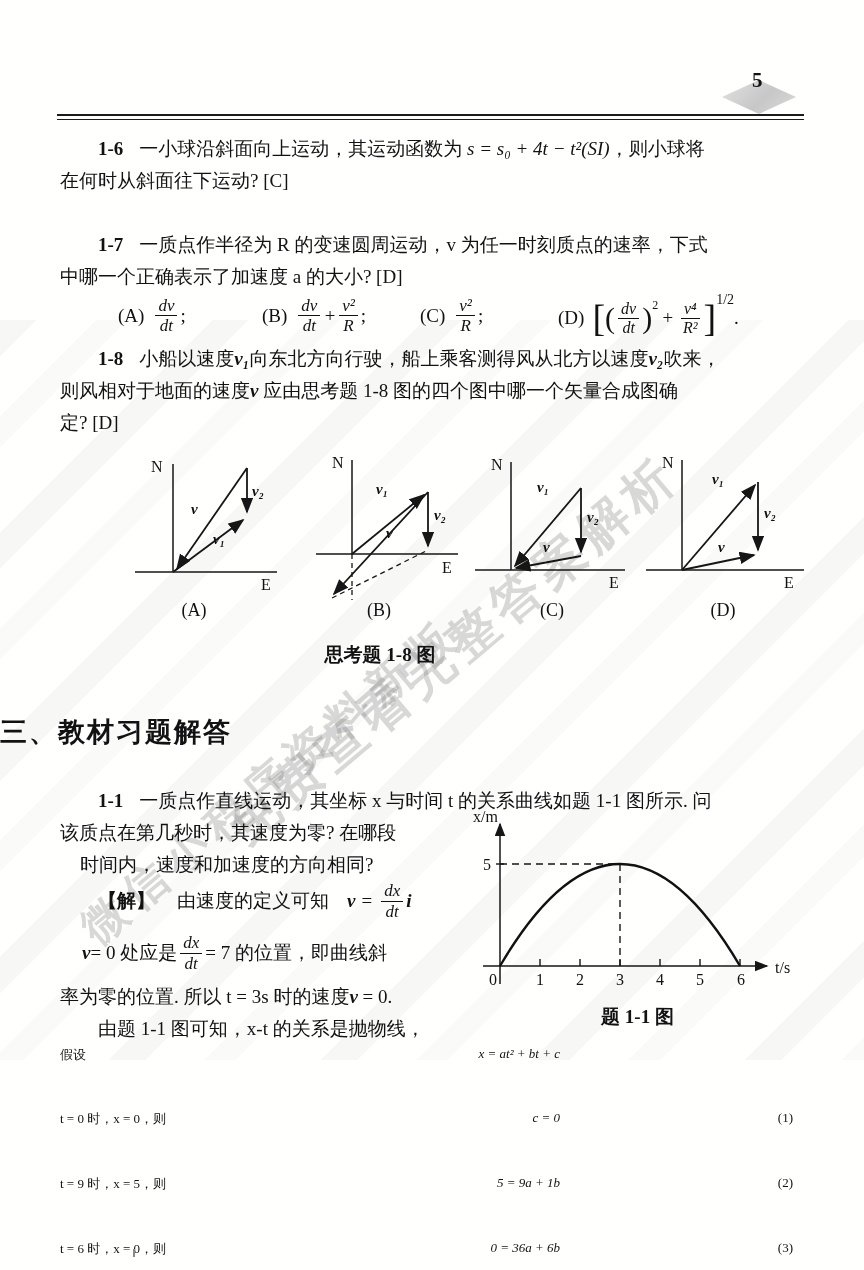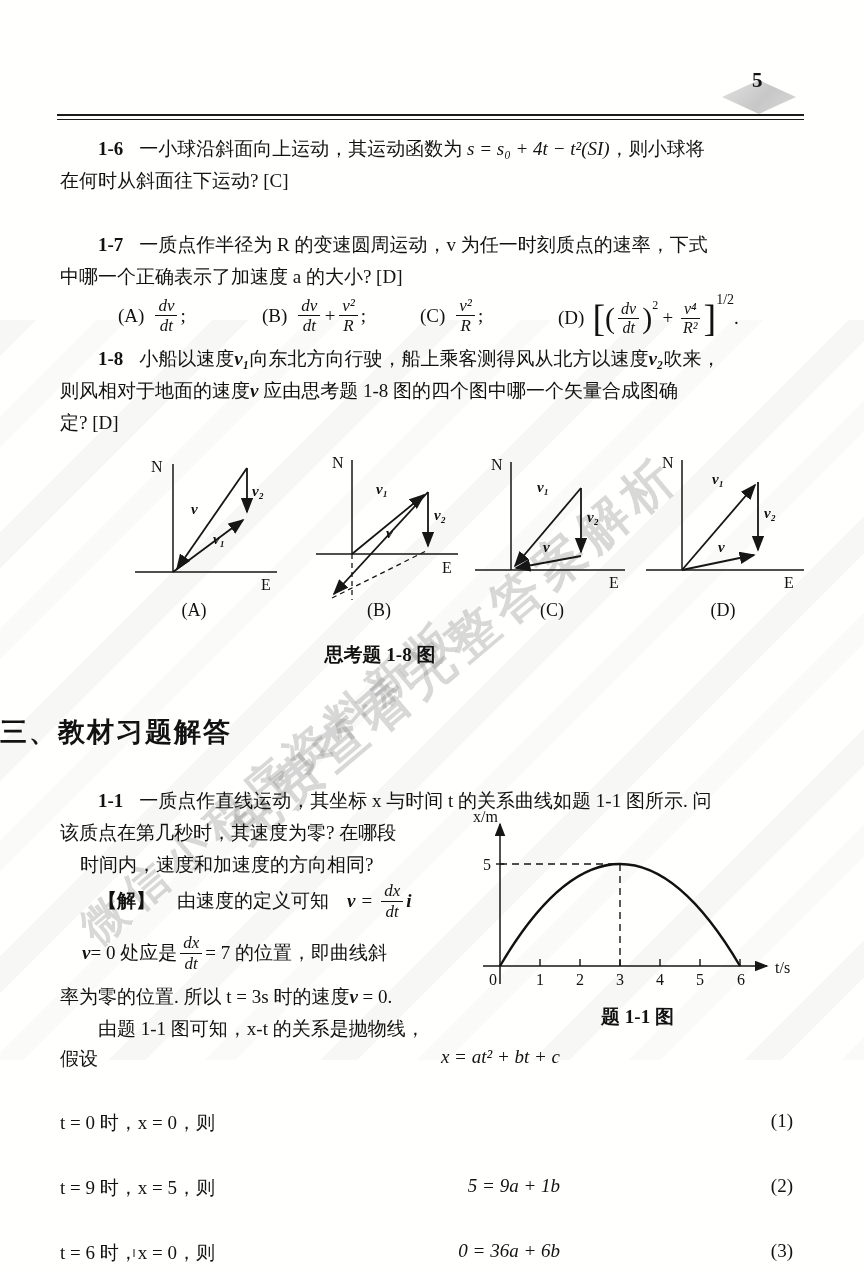--- a/index.html
+++ b/index.html
@@ -40,21 +40,21 @@
   svg text{font-family:"Liberation Serif",serif;fill:#121212}
   .axlab{font-size:16px}
   .vlab{font-size:15px;font-style:italic;font-weight:bold}
   .ax{stroke:#161616;stroke-width:1.5}
   .vec{stroke:#161616;stroke-width:1.8}
   .dash{stroke:#161616;stroke-width:1.3;stroke-dasharray:5 4}
   .plab{font-size:18px;text-align:center;width:178px}
   .capt{font-size:19px;text-align:center;font-weight:bold}
   
   .gtick{font-size:16px}
-  .eqrow{position:relative;width:745px;height:30px;font-size:19px}
+  .eqrow{position:relative;width:745px;height:30px;font-size:13px}
   .eqmid{position:absolute;left:280px;width:220px;text-align:right}
   .eqno{position:absolute;right:12px}
   .artifact{position:absolute;width:2px;height:8px;background:#8a8a8a}
 </style>
 </head>
 <body>
 
 <div id="page">
 
   <div class="bands"></div>
@@ -253,20 +253,21 @@
 
   <div class="abs cn indent" style="left:60px;top:1014px;width:460px">由题 1-1 图可知，x-t 的关系是抛物线，</div>
 
   <div class="abs eqrow" style="left:60px;top:1046px">
     <span>假设</span>
     <span class="eqmid m">x = at² + bt + c</span>
   </div>
 
   <div class="abs eqrow" style="left:60px;top:1080px">
     <span>t = 0 时，x = 0，则</span>
+    <span class="eqmid m">c = 0</span>
     <span class="eqno">(1)</span>
   </div>
   <div class="abs eqrow" style="left:60px;top:1115px">
     <span>t = 9 时，x = 5，则</span>
     <span class="eqmid m">5 = 9a + 1b</span>
     <span class="eqno">(2)</span>
   </div>
   <div class="abs eqrow" style="left:60px;top:1150px">
     <span>t = 6 时，x = 0，则</span>
     <span class="eqmid m">0 = 36a + 6b</span>

